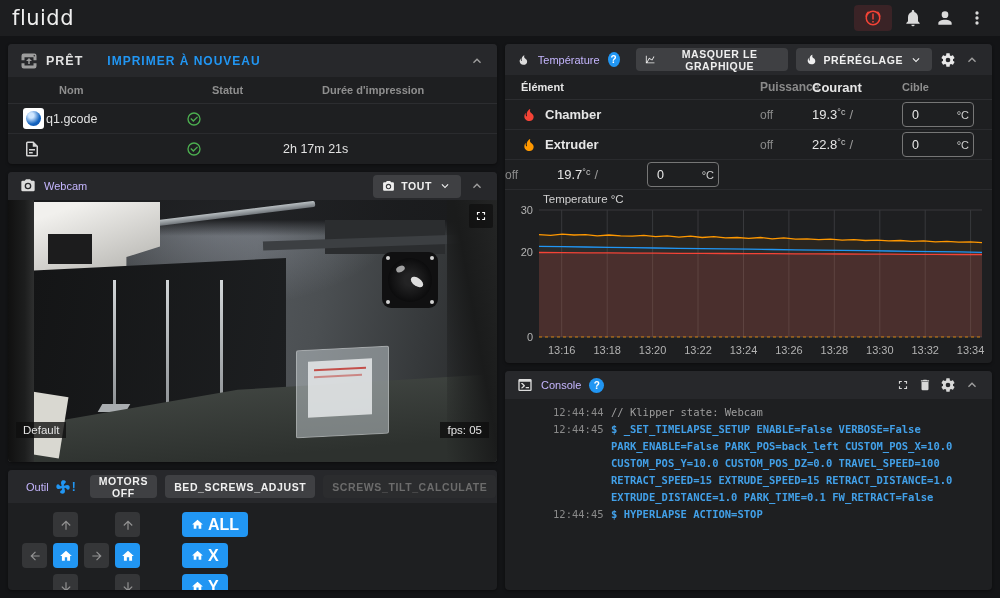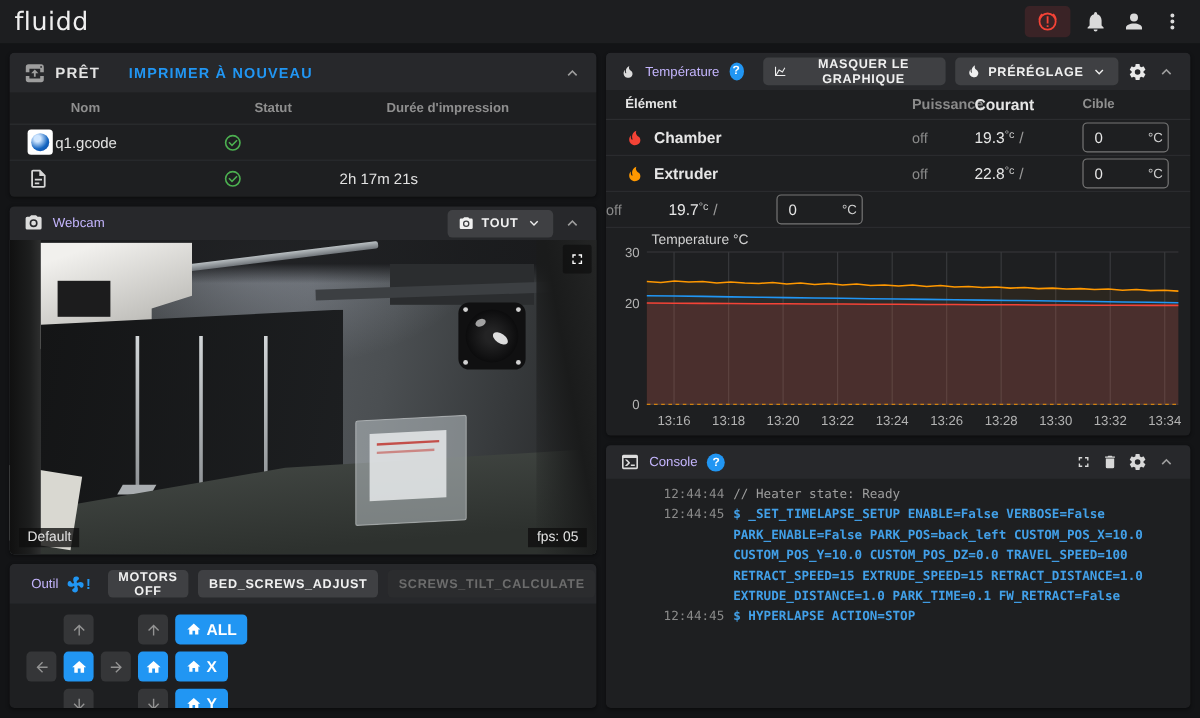--- a/index.html
+++ b/index.html
@@ -70,32 +70,32 @@
   .wc-paper { left:300px; top:160px; width:64px; height:56px; background:rgba(236,239,240,.8); transform:skewY(-3deg); }
   .wc-redline { background:#c34f4a; height:2px; }
   .wc-fan { left:374px; top:52px; width:56px; height:56px; background:#101011; border-radius:9px; }
   .wc-fanblades { left:380px; top:58px; width:44px; height:44px; border-radius:50%; background:radial-gradient(circle,#232324 18%,#0c0c0d 70%); }
   .wc-fanhl1 { left:402px; top:78px; width:14px; height:8px; background:rgba(255,255,255,.85); border-radius:50%; transform:rotate(35deg); }
   .wc-fanhl2 { left:388px; top:66px; width:9px; height:6px; background:rgba(255,255,255,.6); border-radius:50%; transform:rotate(-25deg); }
   .wc-screw { width:4px; height:4px; border-radius:50%; background:#d2d2d2; }
   .wc-rightpillar { right:0; top:0; width:50px; height:100%; background:linear-gradient(80deg,rgba(24,25,25,0),#1a1b1b 55%,#242525); }
   .wc-sheet { left:-6px; bottom:8px; width:62px; height:62px; background:#d9d8d1; transform:rotate(9deg); }
   .wc-expand { position:absolute; top:4px; right:4px; width:24px; height:24px; background:rgba(10,10,10,.55); color:#fff; display:flex; align-items:center; justify-content:center; border:none; border-radius:2px; cursor:pointer; }
-  .wc-badge { position:absolute; bottom:6px; background:rgba(14,14,14,.78); color:#e4e4e4; font-size:11.5px; padding:2px 7px; }
+  .wc-badge { position:absolute; bottom:24px; background:rgba(14,14,14,.78); color:#e4e4e4; font-size:11.5px; padding:2px 7px; }
   .wc-badge.left { left:8px; } .wc-badge.right { right:8px; }
 
   
   .tool-header { height:33px; gap:6px; }
   .fanwarn { color:#2196f3; display:inline-flex; align-items:center; font-weight:bold; font-size:12px; }
   .fanwarn::after { content:"!"; margin-left:1px; }
   .macros { display:flex; gap:8px; margin-left:8px; }
   .pad { display:grid; grid-template-columns:25px 25px 25px 25px auto; gap:6px; padding:9px 0 0 14px; }
   .padbtn { width:25px; height:25px; border:none; border-radius:4px; background:#353638; color:#939393; display:flex; align-items:center; justify-content:center; cursor:pointer; }
   .padbtn.home { background:#2196f3; color:#fff; }
-  .homebtn { height:25px; border:none; border-radius:4px; background:#2196f3; color:#fff; font-size:13px; font-weight:bold; display:inline-flex; align-items:center; gap:4px; padding:0 9px; justify-self:start; cursor:pointer; font-family:inherit; }
+  .homebtn { height:25px; border:none; border-radius:4px; background:#2196f3; color:#fff; font-size:16px; font-weight:bold; display:inline-flex; align-items:center; gap:4px; padding:0 9px; justify-self:start; cursor:pointer; font-family:inherit;margin-left:36px; }
   .r90 { transform:rotate(90deg); } .r180 { transform:rotate(180deg); } .r270 { transform:rotate(-90deg); }
   .c1{grid-column:1} .c2{grid-column:2} .c3{grid-column:3} .c4{grid-column:4} .c5{grid-column:5}
 
   
   .temp-header { height:31px; }
   .temp-thead { display:flex; align-items:center; height:25px; border-bottom:1px solid #2c2d30; font-size:11px; font-weight:bold; color:#8f8f8f; }
   .temp-row { display:flex; align-items:center; height:30px; border-bottom:1px solid #2a2b2e; font-size:13px; }
   .tc-name { flex:1; display:flex; align-items:center; gap:8px; padding-left:16px; font-weight:bold; color:#e6e6e6; }
   .tc-power { width:52px; color:#8a8a8a; font-size:12px; }
   .tc-cur { width:90px; color:#e6e6e6; font-size:13px; }
@@ -583,21 +583,21 @@
             <span class="icon i16">
               <svg viewBox="0 0 24 24">
                 <path d="M7.41,15.41L12,10.83L16.59,15.41L18,14L12,8L6,14L7.41,15.41Z"></path>
               </svg>
             </span>
           </button>
       </div>
       <div class="console-body">
         <div class="entry comment">
           <div class="etime">12:44:44</div>
-          <div class="etext">// Heater state: Ready</div>
+          <div class="etext">// Klipper state: Webcam</div>
         </div>
         <div class="entry command">
           <div class="etime">12:44:45</div>
           <div class="etext">$ _SET_TIMELAPSE_SETUP ENABLE=False VERBOSE=False PARK_ENABLE=False PARK_POS=back_left CUSTOM_POS_X=10.0 CUSTOM_POS_Y=10.0 CUSTOM_POS_DZ=0.0 TRAVEL_SPEED=100 RETRACT_SPEED=15 EXTRUDE_SPEED=15 RETRACT_DISTANCE=1.0 EXTRUDE_DISTANCE=1.0 PARK_TIME=0.1 FW_RETRACT=False</div>
         </div>
         <div class="entry command">
           <div class="etime">12:44:45</div>
           <div class="etext">$ HYPERLAPSE ACTION=STOP</div>
         </div>
       </div>

